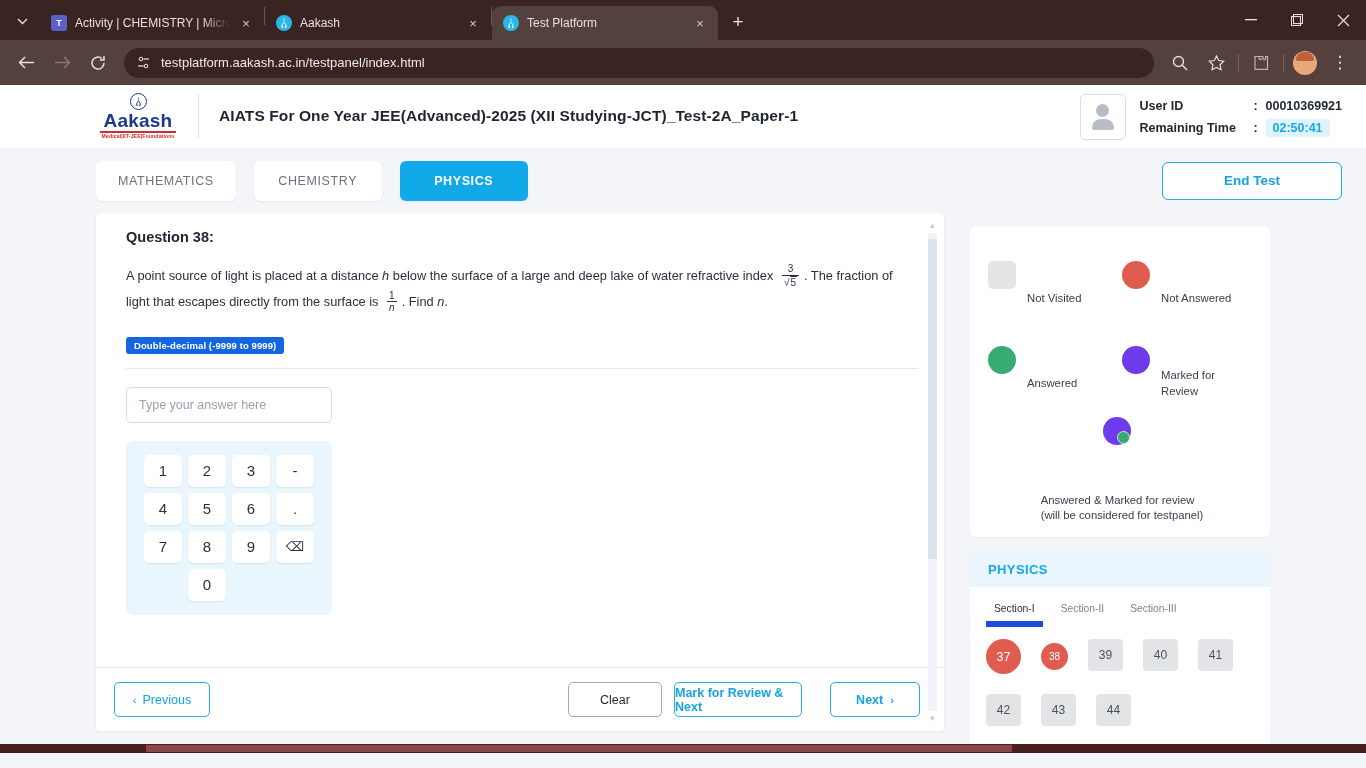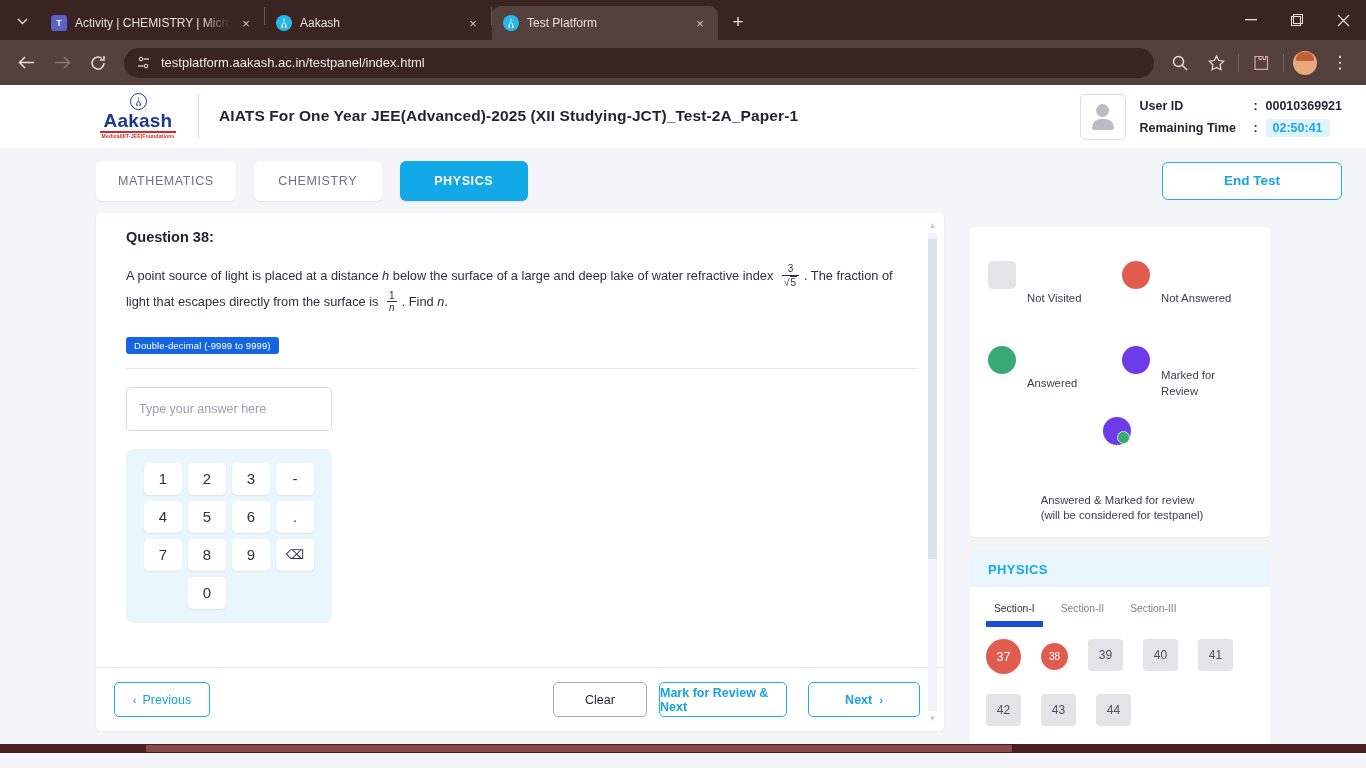--- a/index.html
+++ b/index.html
@@ -156,26 +156,26 @@
     display: inline-flex; flex-direction: column; align-items: center;
     vertical-align: middle; margin: 0 5px; line-height: 1.15; font-size: 10px;
     position: relative; top: -1px;
   }
   .frac .num { padding: 0 2px; }
   .frac .den { padding: 0 2px; border-top: 1px solid #2b3040; }
   .sqrt { display: inline-block; border-top: 1px solid #2b3040; padding: 0 1px 0 0; margin-left: 1px; }
   .sqrt-sym { border-top: none; }
   .type-badge {
     display: inline-block; background: #1565e0; color: #fff; font-size: 9.5px;
-    font-weight: normal; padding: 3px 8px; border-radius: 3px; margin-top: 22px;
+    font-weight: bold; padding: 3px 8px; border-radius: 3px; margin-top: 22px;
     letter-spacing: .1px;
   }
   .hr-line { height: 1px; background: #e6e8ee; margin: 14px 0 18px 0; }
   .ans-input {
-    width: 206px; height: 44px; border: 1px solid #d8dbe3; border-radius: 5px;
+    width: 206px; height: 36px; border: 1px solid #d8dbe3; border-radius: 5px;
     font-size: 12.5px; color: #9aa0ac; padding: 0 12px;
     display: flex; align-items: center; background: #fff;
   }
   .keypad {
     width: 206px; background: #eaf6fd; border-radius: 7px; padding: 14px 11px;
     margin-top: 18px; display: grid; grid-template-columns: repeat(4, 38px);
     gap: 6px; justify-content: center;
   }
   .key {
     width: 38px; height: 32px; background: #fff; border-radius: 5px;
@@ -196,21 +196,21 @@
     height: 64px; border-top: 1px solid #e6e8ee; display: flex;
     align-items: center; padding: 0 24px 0 18px; flex: 0 0 auto;
   }
   .btn {
     height: 35px; border-radius: 5px; display: flex; align-items: center;
     justify-content: center; font-size: 12.5px; background: #fff;
   }
   .btn-prev { width: 96px; border: 1.4px solid #23aee8; color: #18a2e0; }
   .btn-clear { width: 94px; border: 1.2px solid #aaa; color: #1f2430; margin-left: auto; }
   .btn-mark { width: 128px; border: 1.4px solid #23aee8; color: #18a2e0; font-weight: bold; margin-left: 12px; }
-  .btn-next { width: 112px; border: 1.4px solid #23aee8; color: #18a2e0; font-weight: bold; margin-left: 21px; }
+  .btn-next { width: 90px; border: 1.4px solid #23aee8; color: #18a2e0; font-weight: bold; margin-left: 28px; }
   .chev { font-size: 11px; }
 
   
   .side { width: 300px; margin-left: 26px; display: flex; flex-direction: column; }
   .side-top { display: flex; gap: 14px; }
   .instr-btn {
     width: 138px; height: 42px; background: #fff; border-radius: 6px;
     display: flex; align-items: center; justify-content: center;
     font-size: 12.5px; color: #3a4050; box-shadow: 0 1px 2px rgba(30,40,70,.07);
   }

